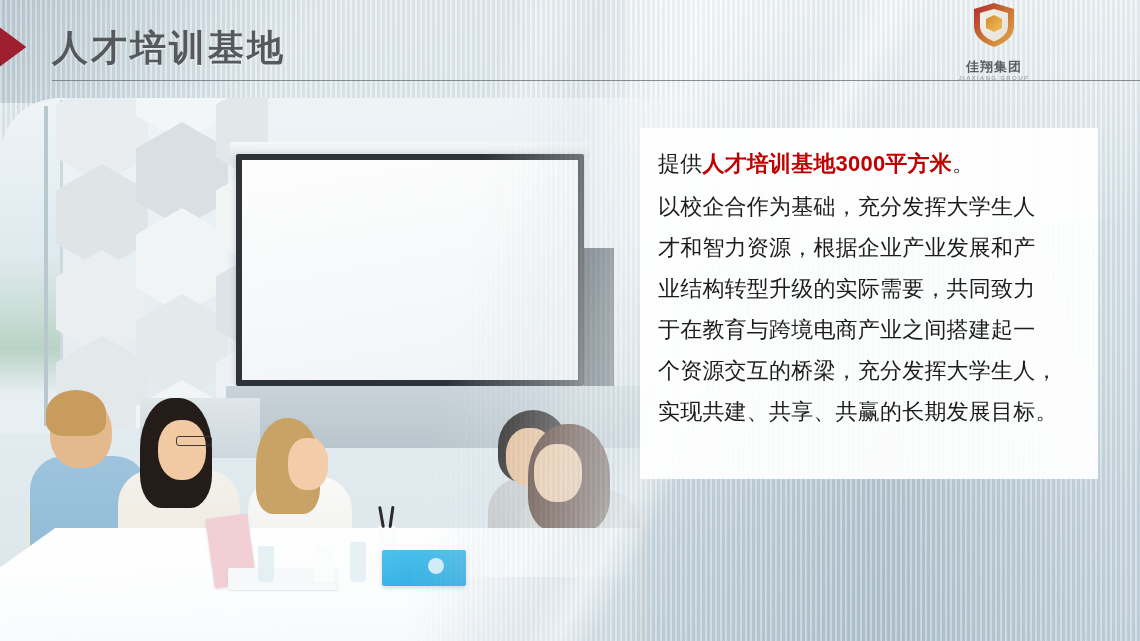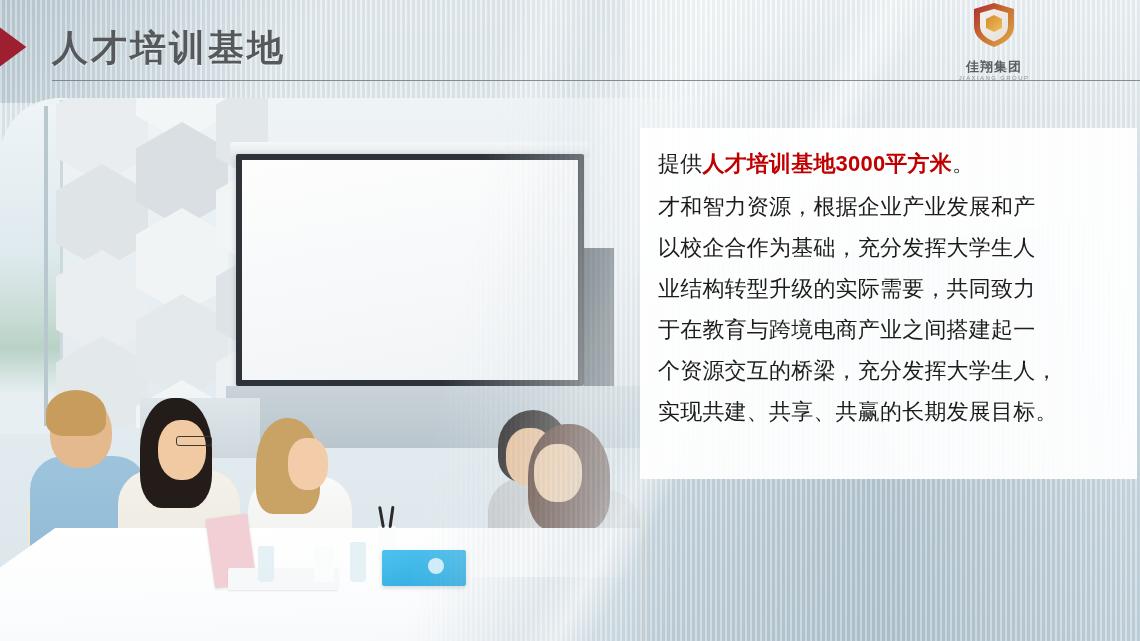--- a/index.html
+++ b/index.html
@@ -133,21 +133,20 @@
   .p{position:absolute;border-radius:50% 50% 44% 44%;}
   .body{position:absolute;border-radius:34px 34px 6px 6px;}
   .chair{position:absolute;background:#efe7cf;border-radius:6px;}
   .obj{position:absolute;border-radius:2px;}
 
   
   .text-panel{
     position:absolute;left:640px;top:128px;width:458px;height:351px;
     background:rgba(255,255,255,.93);
     box-shadow:0 0 0 0 rgba(0,0,0,0);
-    padding-left:39px;
   }
   .text-inner{position:absolute;left:18px;top:14px;right:14px;}
   .tline{
     font-size:22px;line-height:41px;color:#1c1c1c;
     font-family:"Liberation Sans","DejaVu Sans",sans-serif;
     letter-spacing:.2px;white-space:nowrap;
   }
   .tline.first{line-height:44px;}
   .hl{color:#C00000;font-weight:bold;}
 </style>
@@ -266,22 +265,22 @@
       <div class="obj" style="left:382px;top:452px;width:84px;height:36px;background:linear-gradient(160deg,#4ec2ef,#2aa9de);border-radius:2px;box-shadow:0 2px 4px rgba(0,0,0,.15);"></div>
       <div class="obj" style="left:428px;top:460px;width:16px;height:16px;background:rgba(255,255,255,.75);border-radius:50%;"></div>
     </div>
   </div>
 
   <div class="text-panel">
     <div class="text-inner">
       <div class="tline first">
         <span>提供</span><span class="hl">人才培训基地3000平方米</span><span>。</span>
       </div>
+      <div class="tline">以校企合作为基础，充分发挥大学生人</div>
       <div class="tline">才和智力资源，根据企业产业发展和产</div>
-      <div class="tline">以校企合作为基础，充分发挥大学生人</div>
       <div class="tline">业结构转型升级的实际需要，共同致力</div>
       <div class="tline">于在教育与跨境电商产业之间搭建起一</div>
       <div class="tline">个资源交互的桥梁，充分发挥大学生人，</div>
       <div class="tline">实现共建、共享、共赢的长期发展目标。</div>
     </div>
   </div>
 
 </div>
 
 </body></html>

